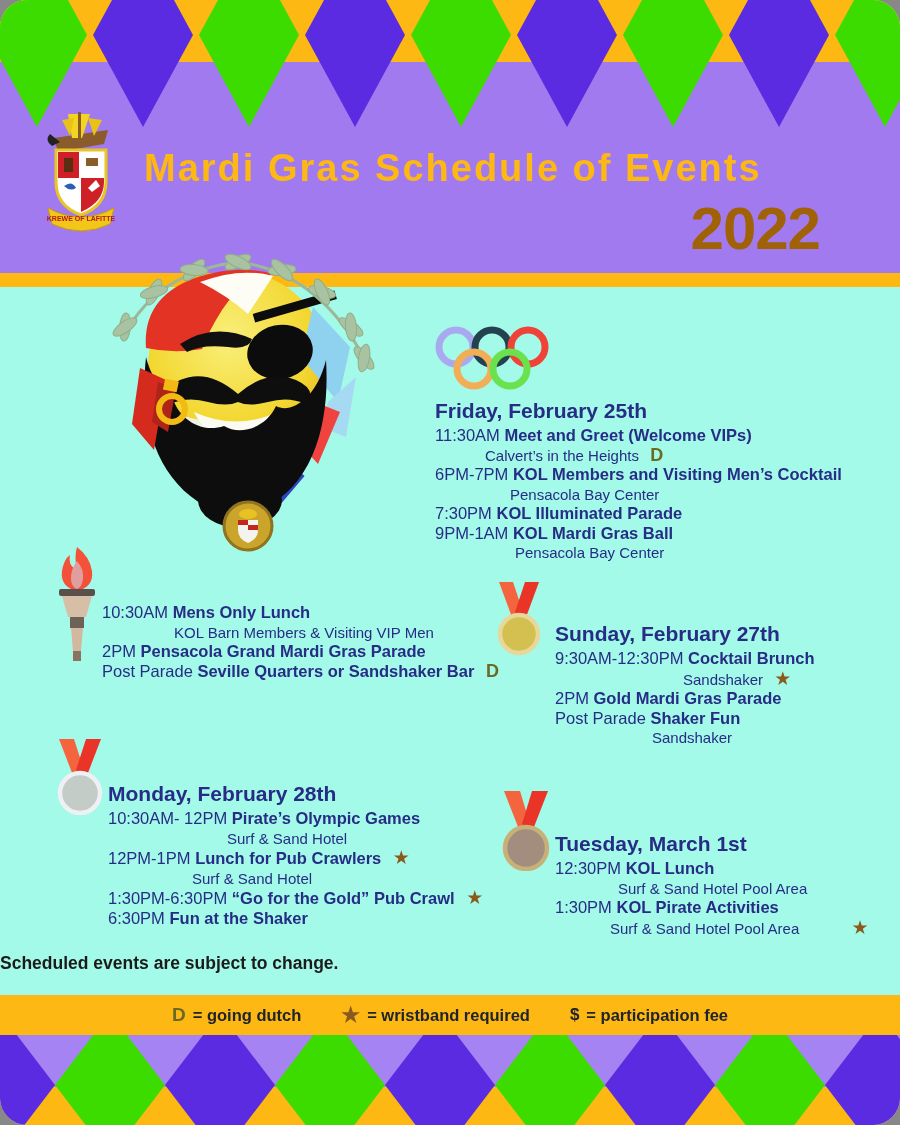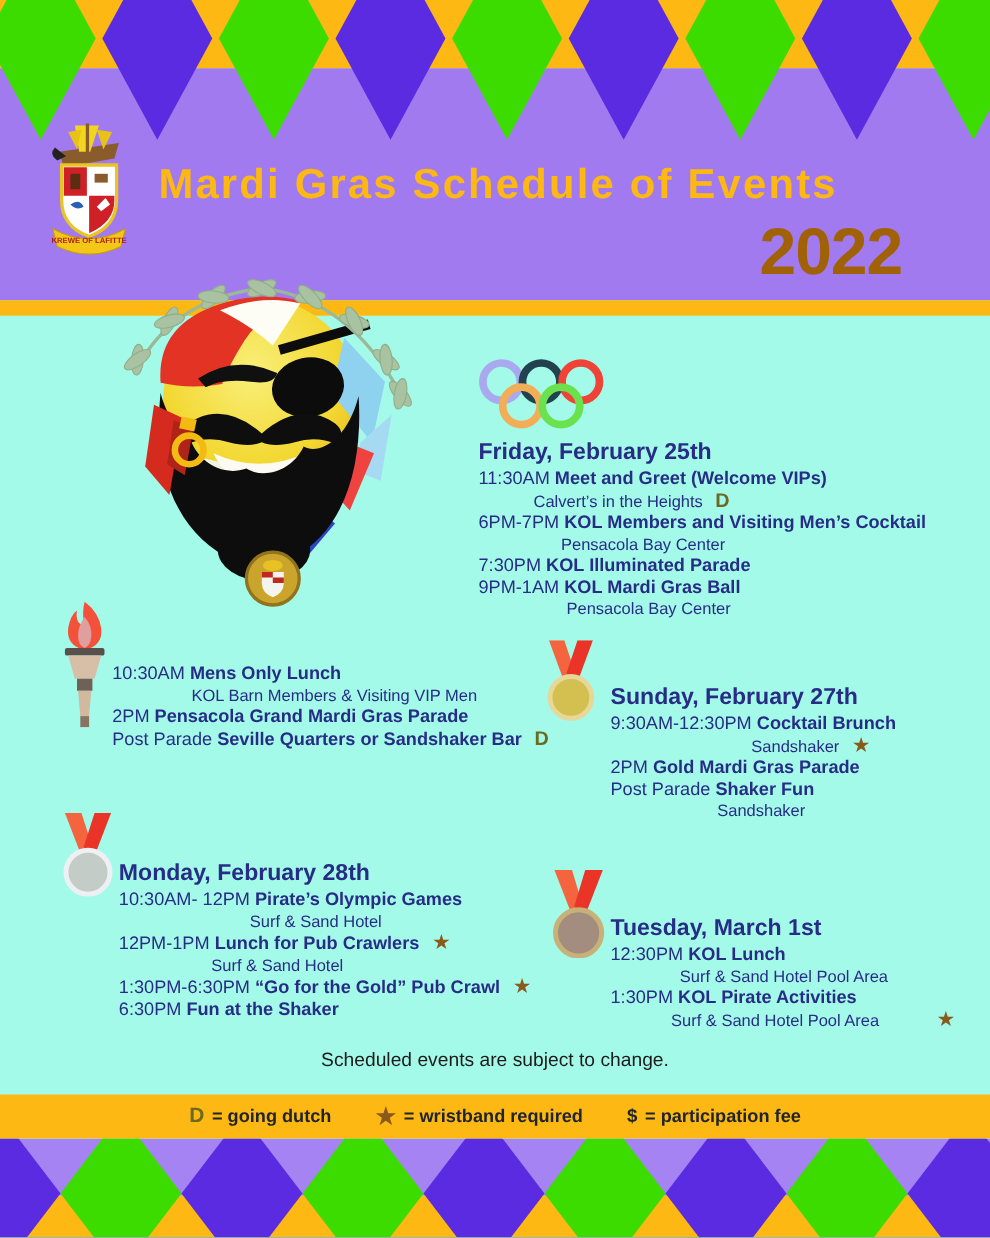--- a/index.html
+++ b/index.html
@@ -1,18 +1,18 @@
 <!DOCTYPE html>
 <html><head>
 <meta charset="utf-8">
 <style>
   html,body{margin:0;padding:0;background:#888;}
   .poster{
     position:relative;width:900px;height:1125px;overflow:hidden;
-    font-family:"Liberation Sans",sans-serif;background:#a4fae9;margin:0 auto;
+    font-family:"Liberation Sans",sans-serif;background:#a4fae9;margin:0 auto;border-radius:27px;
   }
   
   .header-band{position:absolute;top:62px;left:0;width:900px;height:211px;background:#a17af0;z-index:1;}
   .gold-strip{position:absolute;top:273px;left:0;width:900px;height:14px;background:#fdb813;z-index:2;}
   .top-banner{position:absolute;top:0;left:0;z-index:2;}
   .bottom-banner{position:absolute;top:1035px;left:0;z-index:1;}
   .legend-band{position:absolute;top:995px;left:0;width:900px;height:40px;background:#fdb813;
     display:flex;justify-content:center;align-items:center;gap:40px;z-index:2;}
   
   .poster-title{position:absolute;left:144px;top:147px;z-index:3;color:#fdb813;
@@ -35,22 +35,22 @@
   .event{font-weight:bold;}
   .loc{font-size:15px;line-height:19.5px;}
   .badge-d{color:#6a6a22;font-weight:bold;font-size:18px;margin-left:7px;}
   .star{color:#8a591c;font-size:19px;margin-left:7px;line-height:1;}
   .day-friday{left:435px;top:398px;}
   .day-saturday{left:102px;top:603px;}
   .day-sunday{left:555px;top:621px;}
   .day-monday{left:108px;top:781px;}
   .day-tuesday{left:555px;top:831px;}
   
-  .note{position:absolute;left:0;top:953px;width:900px;text-align:center;z-index:3;
-    color:#1b1b1b;font-weight:normal;font-size:17.5px;}
+  .note{position:absolute;left:0;top:953px;width:900px;text-align:left;z-index:3;
+    color:#1b1b1b;font-weight:bold;font-size:17.5px;}
   .legend-item{display:flex;align-items:center;gap:7px;font-weight:bold;font-size:16.5px;color:#20242b;white-space:nowrap;}
   .sym-d{color:#6a6a22;font-size:19px;font-weight:bold;}
   .sym-star{color:#8a591c;font-size:21px;}
   .sym-fee{color:#20242b;font-size:17px;}
 </style>
 </head>
 <body>
 
 <div class="poster">
 

